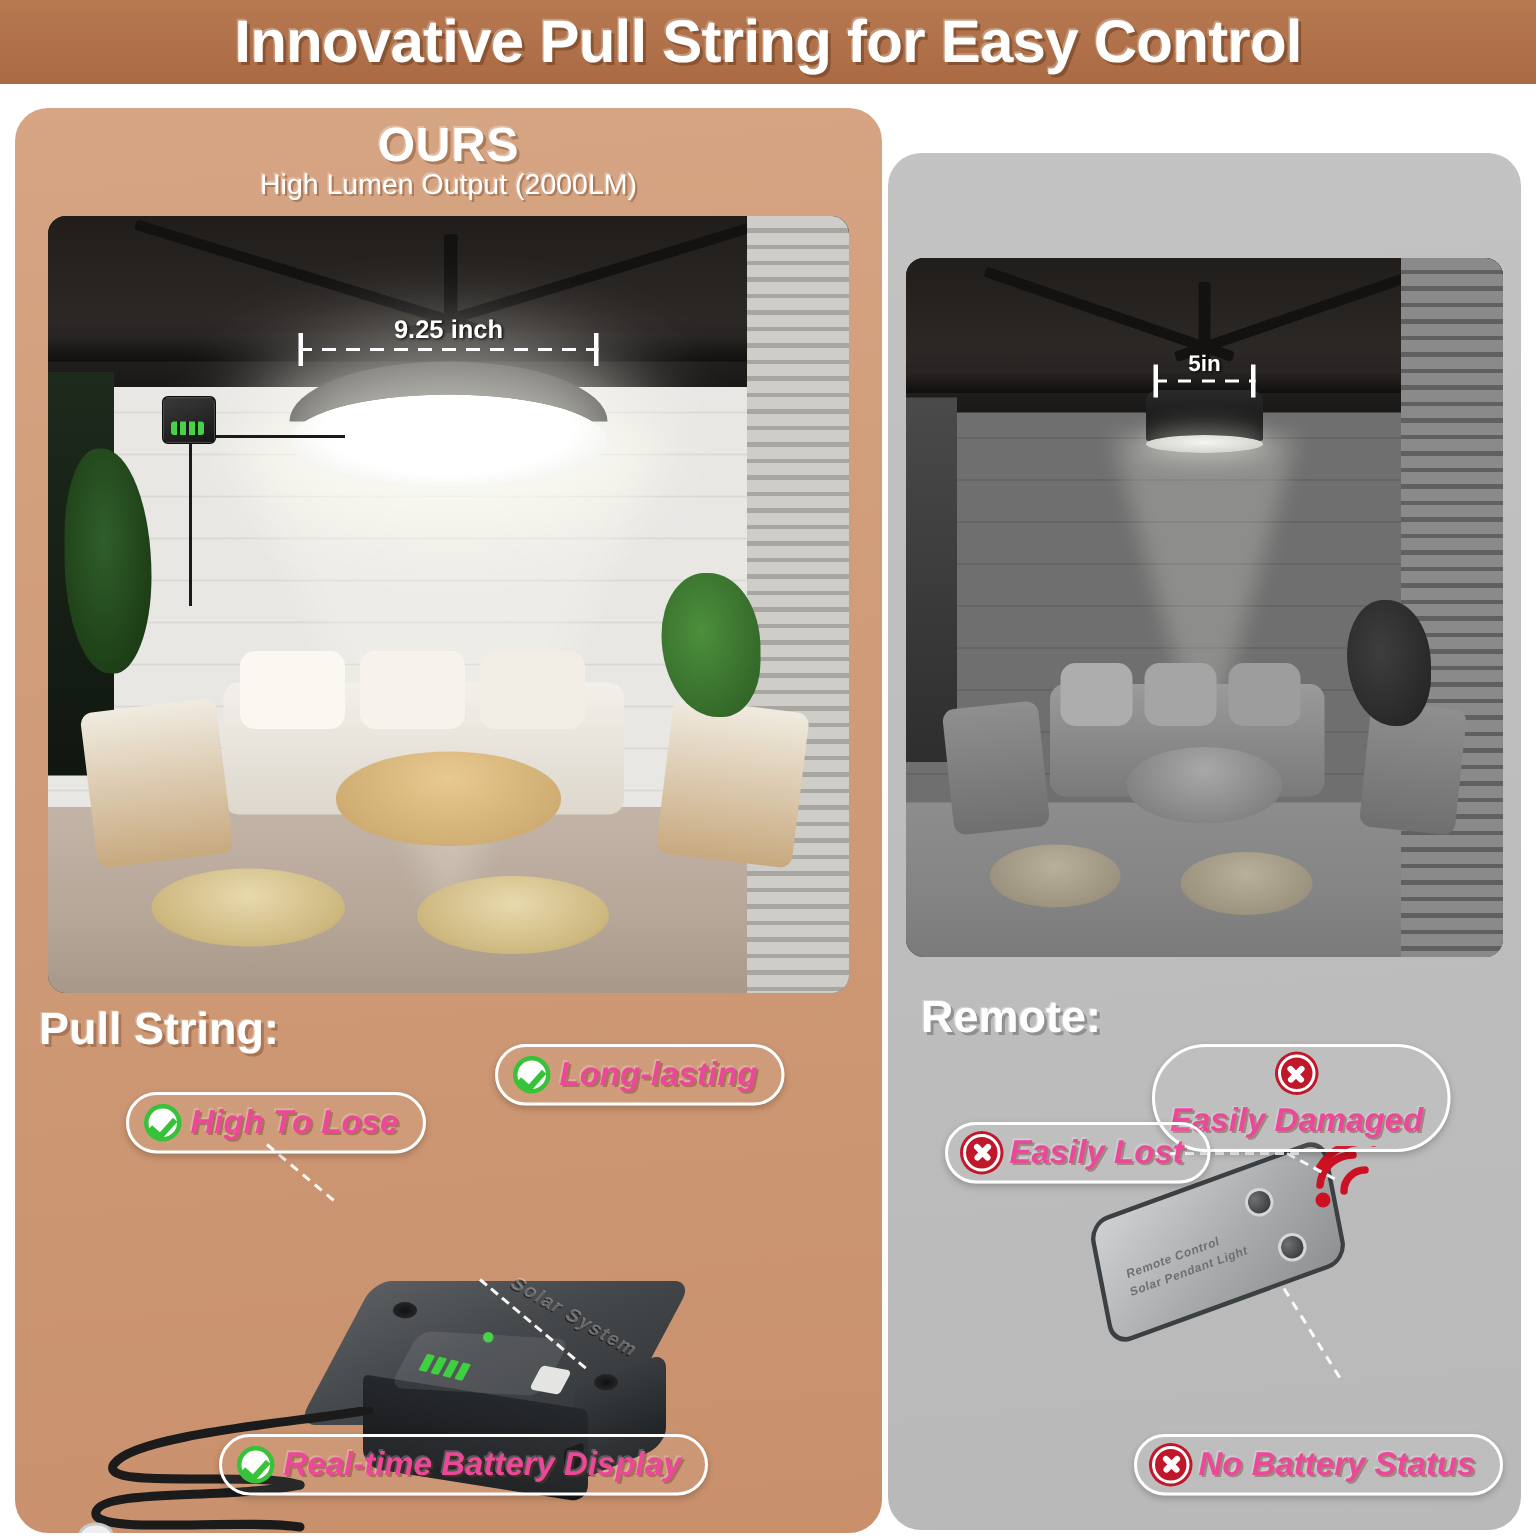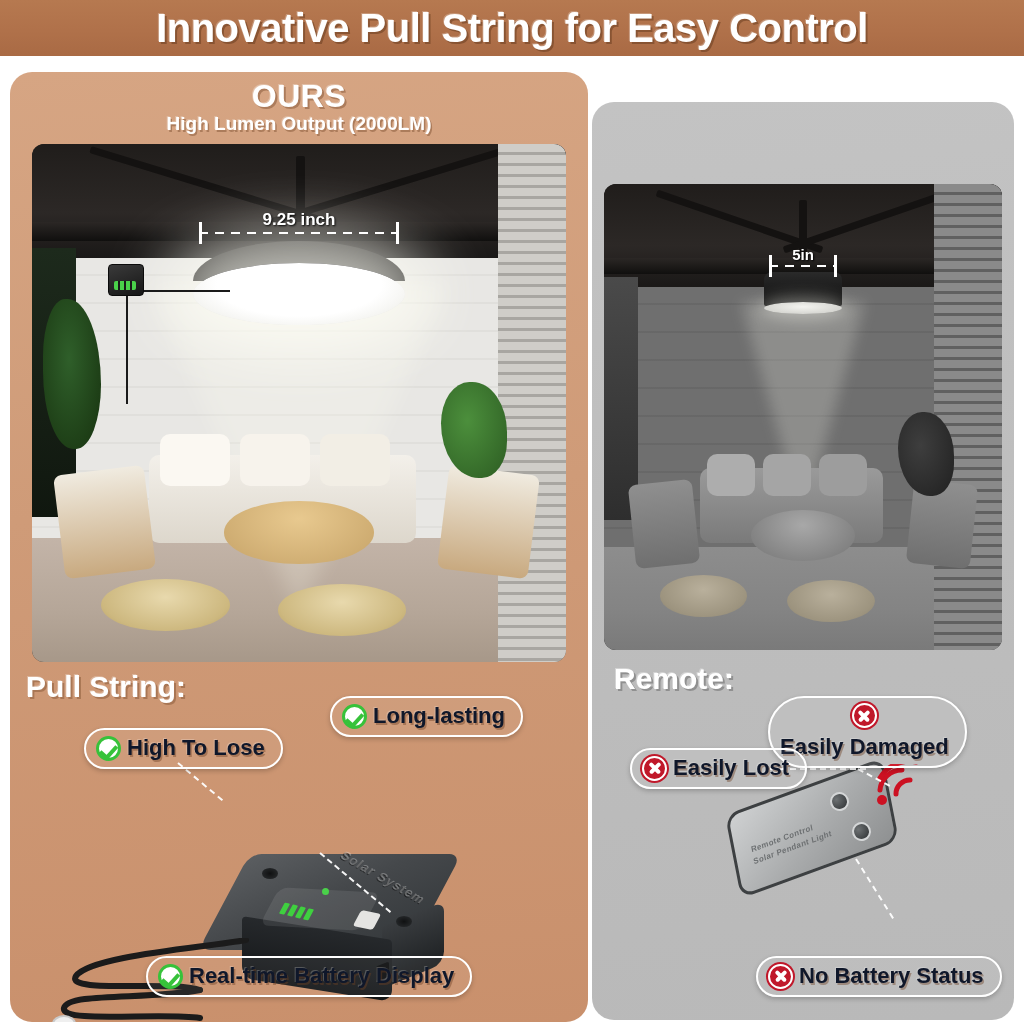--- a/index.html
+++ b/index.html
@@ -36,29 +36,29 @@
     z-index: 2;
   }
 
   .panel-head { text-align: center; padding-top: 6px; }
   .panel-head .big {
     font-size: 32px; font-weight: 700; color: #fff; letter-spacing: .5px;
     text-shadow: 2px 2px 0 rgba(110,65,35,.40), -1px -1px 0 rgba(255,255,255,.3);
   }
   .panel-others .panel-head .big { text-shadow: 2px 2px 0 rgba(90,90,90,.45), -1px -1px 0 rgba(255,255,255,.35); }
   .panel-head .sub {
-    font-size: 19px; font-weight: 700; color: #fff; margin-top: -2px;
+    font-size: 19px; font-weight: 400; color: #fff; margin-top: -2px;
     text-shadow: 1.5px 1.5px 0 rgba(110,65,35,.40), -1px -1px 0 rgba(255,255,255,.25);
   }
   .panel-others .panel-head .sub { text-shadow: 1.5px 1.5px 0 rgba(90,90,90,.45), -1px -1px 0 rgba(255,255,255,.3); }
 
   
   .photo { position: absolute; border-radius: 12px; overflow: hidden; }
   .photo-ours   { left: 22px; top: 72px; width: 534px; height: 518px; background: #2d2a28; }
-  .photo-others { left: 12px; top: 82px; width: 398px; height: 466px; background: #1f1f1f; }
+  .photo-others { left: 12px; top: 70px; width: 398px; height: 466px; background: #1f1f1f; }
 
   .ceiling { position: absolute; left: 0; top: 0; width: 100%; height: 22%;
     background: linear-gradient(180deg, #201d1b 0%, #2c2826 60%, #1a1817 100%); }
   .ceiling .truss {
     position: absolute; background: #141211; height: 7px; border-radius: 2px;
     transform-origin: center;
   }
   .beam { position: absolute; left: 0; width: 100%; height: 16px; background: linear-gradient(180deg,#2b2725,#100f0e); }
 
   .wall { position: absolute; left: 0; width: 100%;
@@ -124,22 +124,22 @@
   .sect-label { position: absolute; font-size: 30px; font-weight: 700; color: #fff;
     text-shadow: 2px 2px 0 rgba(110,65,35,.38), -1px -1px 0 rgba(255,255,255,.28); }
   .sect-label.grey { text-shadow: 2px 2px 0 rgba(90,90,90,.45), -1px -1px 0 rgba(255,255,255,.35); }
 
   
   .badge { position: absolute; display: inline-flex; align-items: center; gap: 6px;
     padding: 5px 16px 6px 10px; border-radius: 999px;
     border: 2.5px solid #ffffff; background: rgba(255,255,255,0.06);
     box-shadow: 0 2px 5px rgba(0,0,0,.22);
     white-space: nowrap; }
-  .badge .txt { font-size: 22px; font-weight: 700; color: #0f172a;
-    text-shadow: 1.5px 1.5px 0 rgba(110,65,35,.42), -1px -1px 0 rgba(255,255,255,.22); }
+  .badge .txt { font-size: 22px; font-weight: 700; color: #ec4899;
+    text-shadow: 1.5px 1.5px 0 rgba(110,65,35,.42), -1px -1px 0 rgba(255,255,255,.22); font-style: italic; }
 
   .ico { width: 25px; height: 25px; flex: 0 0 25px; border-radius: 50%; position: relative;
     display:inline-block; }
   .ico-check { background: #ffffff; border: 3px solid #37c23a; }
   .ico-check::after { content:""; position:absolute; left: 4px; top: 3px; width: 7px; height: 13px;
     border: solid #37c23a; border-width: 0 4px 4px 0; transform: rotate(42deg); }
   .ico-x { background: #c0182a; border: 2.5px solid #ffffff;
     box-shadow: 0 0 0 2px #c0182a; }
   .ico-x::before, .ico-x::after { content:""; position:absolute; left: 50%; top: 50%;
     width: 14px; height: 3.5px; background: #fff; border-radius: 2px; }

